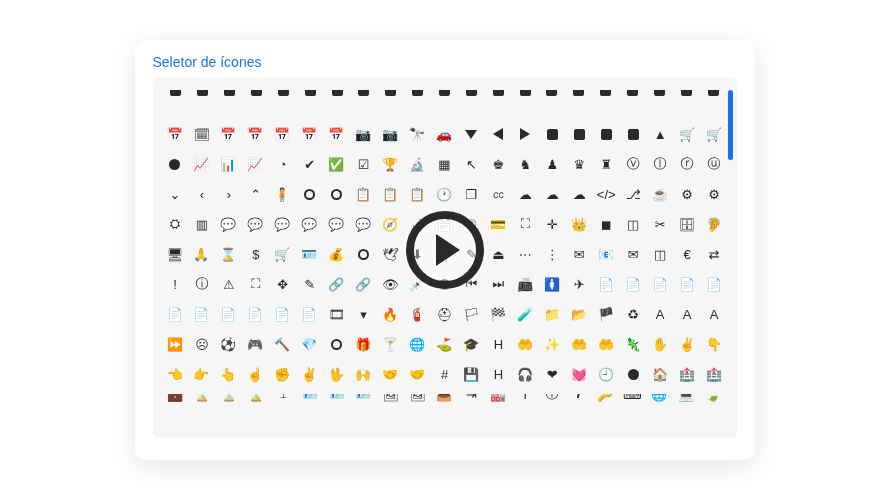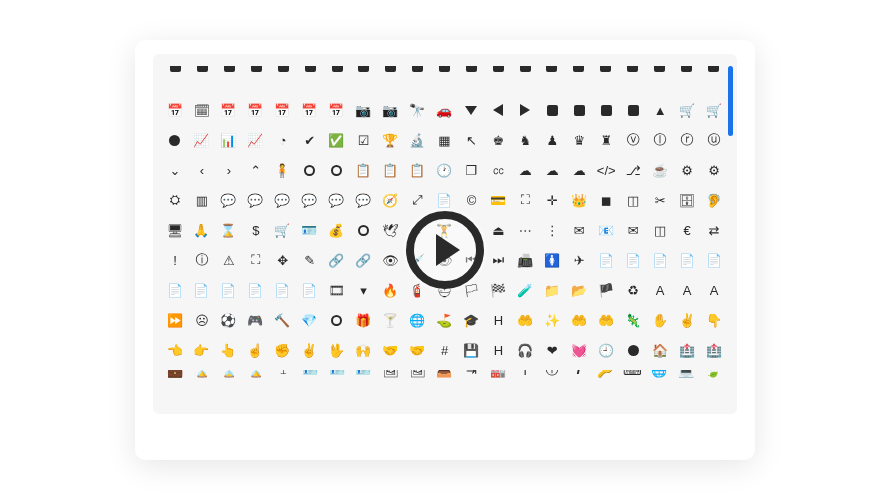--- a/index.html
+++ b/index.html
@@ -104,20 +104,21 @@
   .dot   { width: 11px; height: 11px; background:#2a2a2a; border-radius:50%; }
   .ring  { width: 11px; height: 11px; border:2px solid #2a2a2a; border-radius:50%; }
   .tri-r { width:0;height:0;border-left:10px solid #2a2a2a;border-top:6px solid transparent;border-bottom:6px solid transparent;}
   .tri-l { width:0;height:0;border-right:10px solid #2a2a2a;border-top:6px solid transparent;border-bottom:6px solid transparent;}
   .tri-d { width:0;height:0;border-top:9px solid #2a2a2a;border-left:6px solid transparent;border-right:6px solid transparent;}
 </style>
 </head>
 <body>
 
 <div class="card">
+  <div class="title">Seletor de ícones</div>
   <div class="panel">
     <div class="grid" id="grid">
         <div class="row-partial" style="grid-column: 1 / -1;">
           <div style="display: grid; grid-template-columns: repeat(21, 1fr);">
             <div class="icon-cell">
               <div class="sq"></div>
             </div>
             <div class="icon-cell">
               <div class="sq"></div>
             </div>

